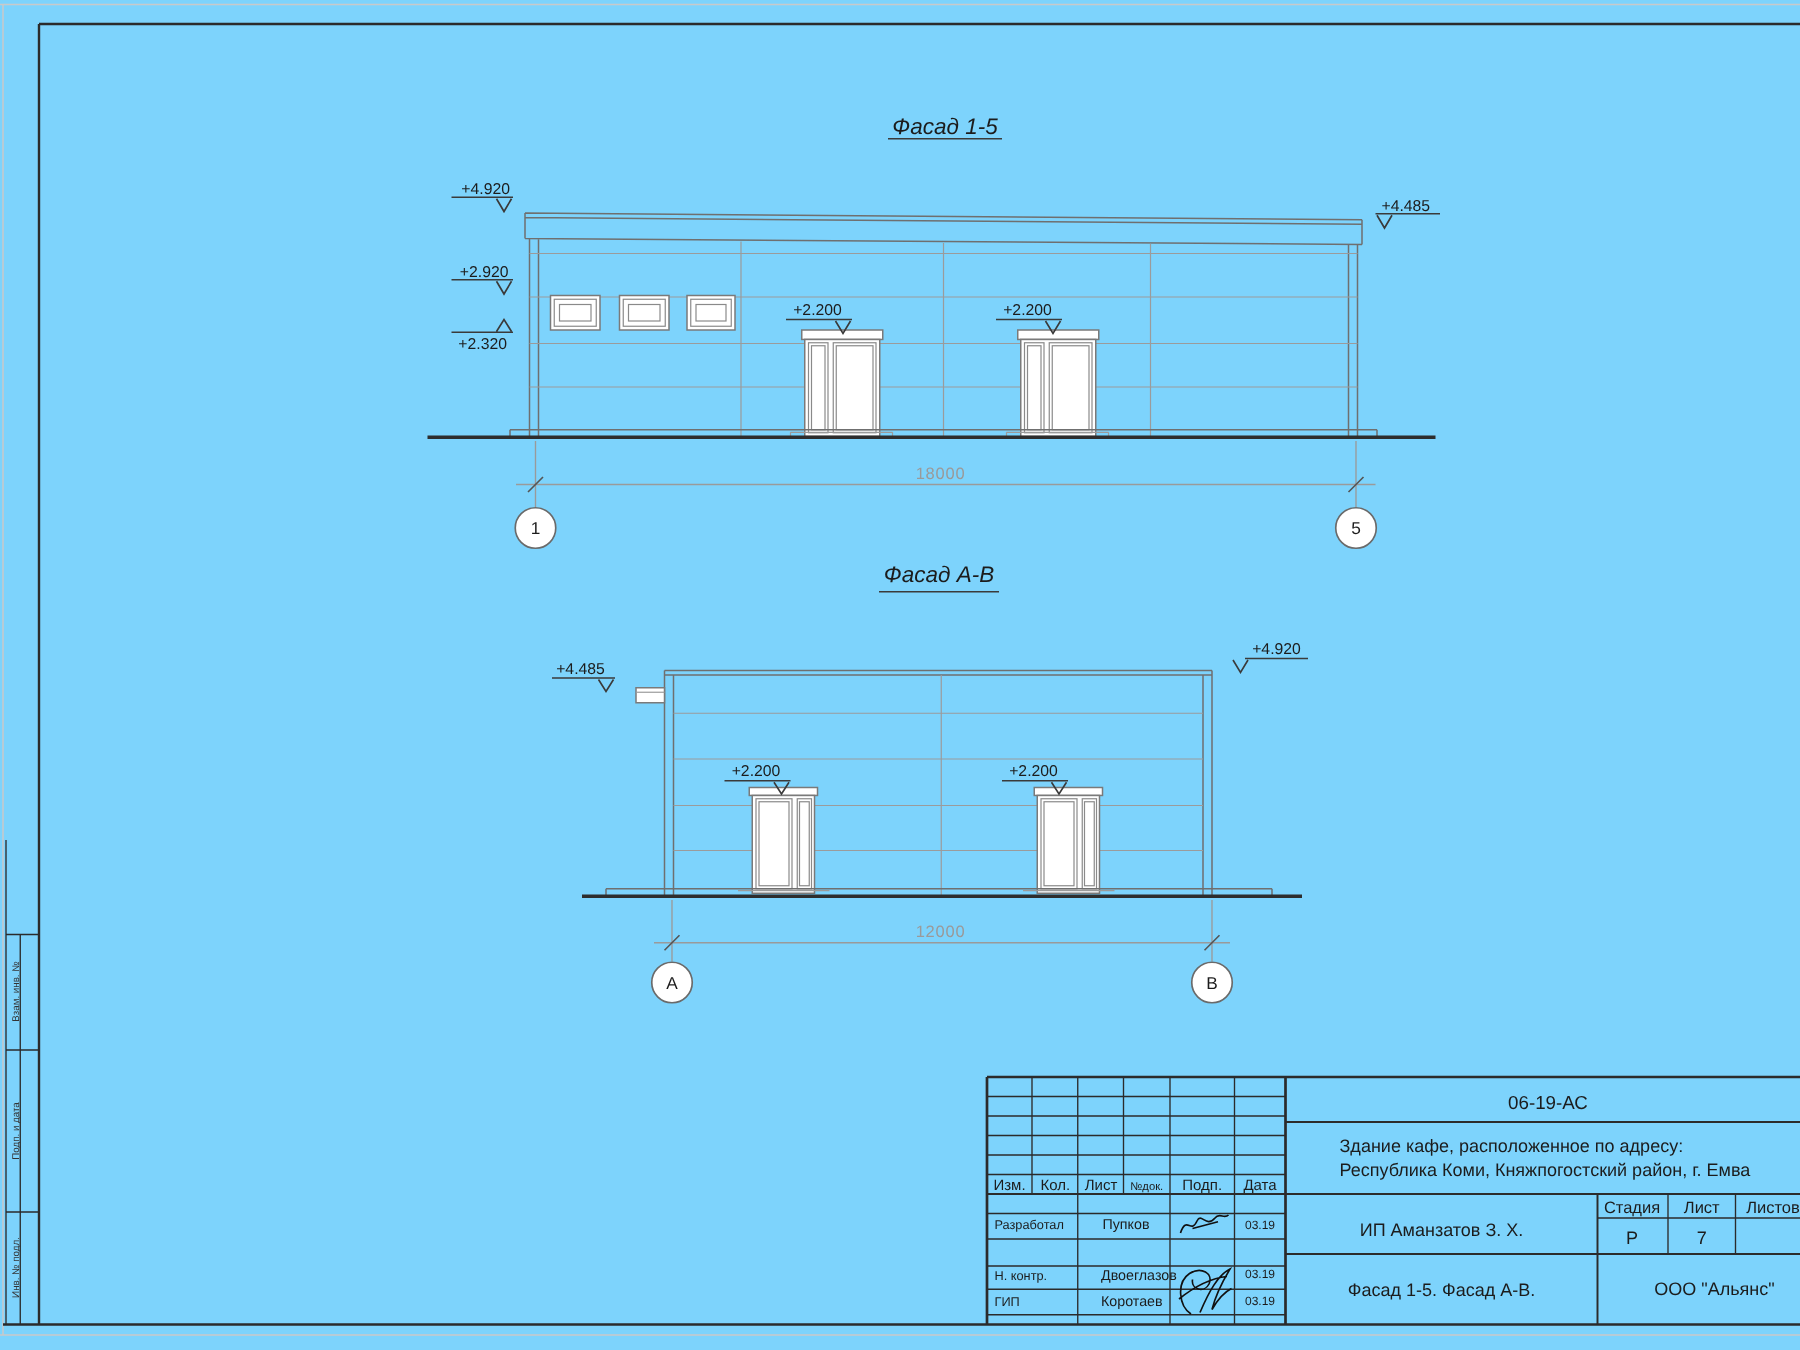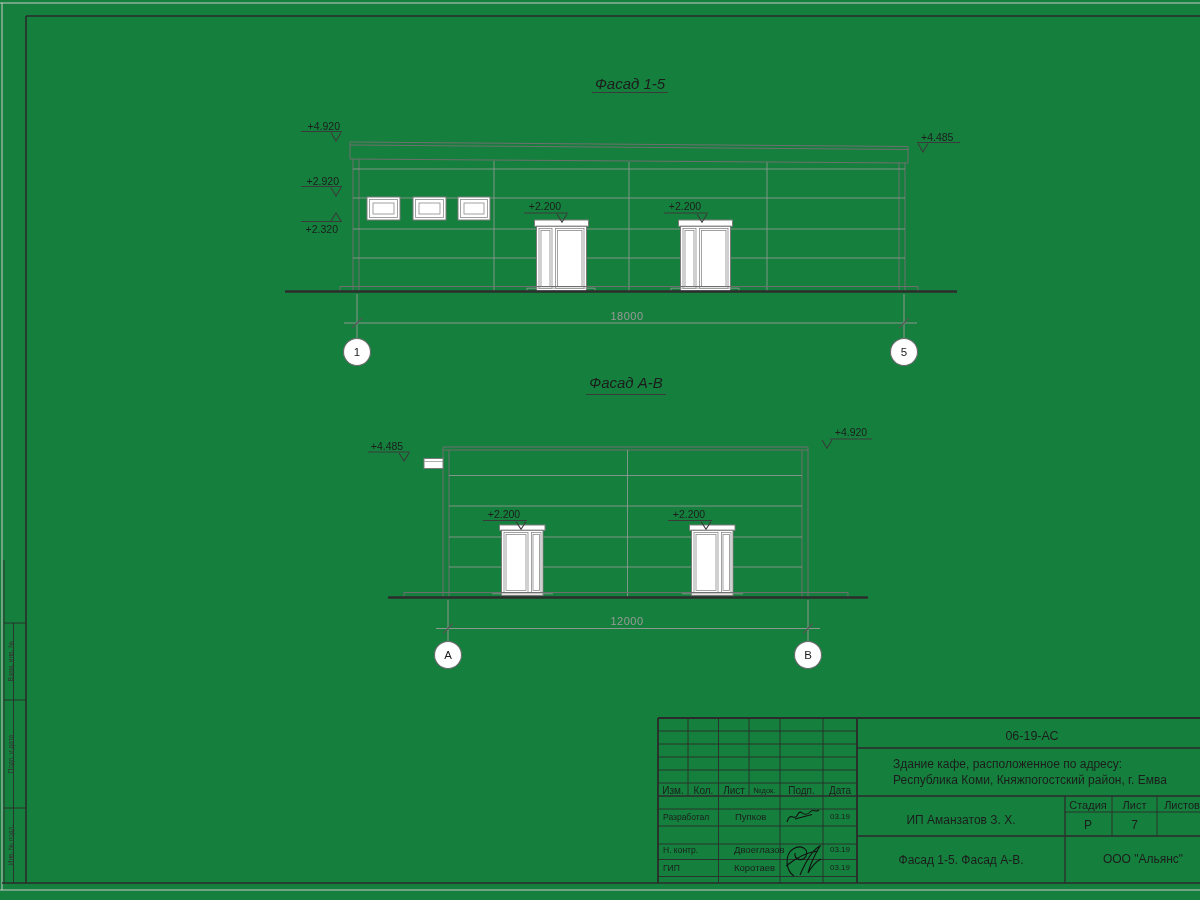--- a/index.html
+++ b/index.html
@@ -1,16 +1,16 @@
 <!DOCTYPE html>
 <html><head>
 <meta charset="utf-8">
 <style>
   html,body{margin:0;padding:0;background:#fff;}
-  .sheet{position:relative;width:1200px;height:900px;background:#15803d;overflow:hidden;}
+  .sheet{position:relative;width:1200px;height:900px;background:#7dd3fc;overflow:hidden;}
   svg{position:absolute;left:0;top:0;}
   text{font-family:"Liberation Sans", sans-serif;fill:#1c1c1c;}
   .t-title{font-size:15px;font-style:italic;}
   .t-mark{font-size:10.5px;}
   .t-dim{font-size:11px;fill:#9a9a9a;letter-spacing:0.5px;}
   .t-axis{font-size:11.5px;}
   .t-doc{font-size:12.5px;}
   .t-addr{font-size:12px;}
   .t-head{font-size:10px;}
   .t-head-sm{font-size:7.5px;}

